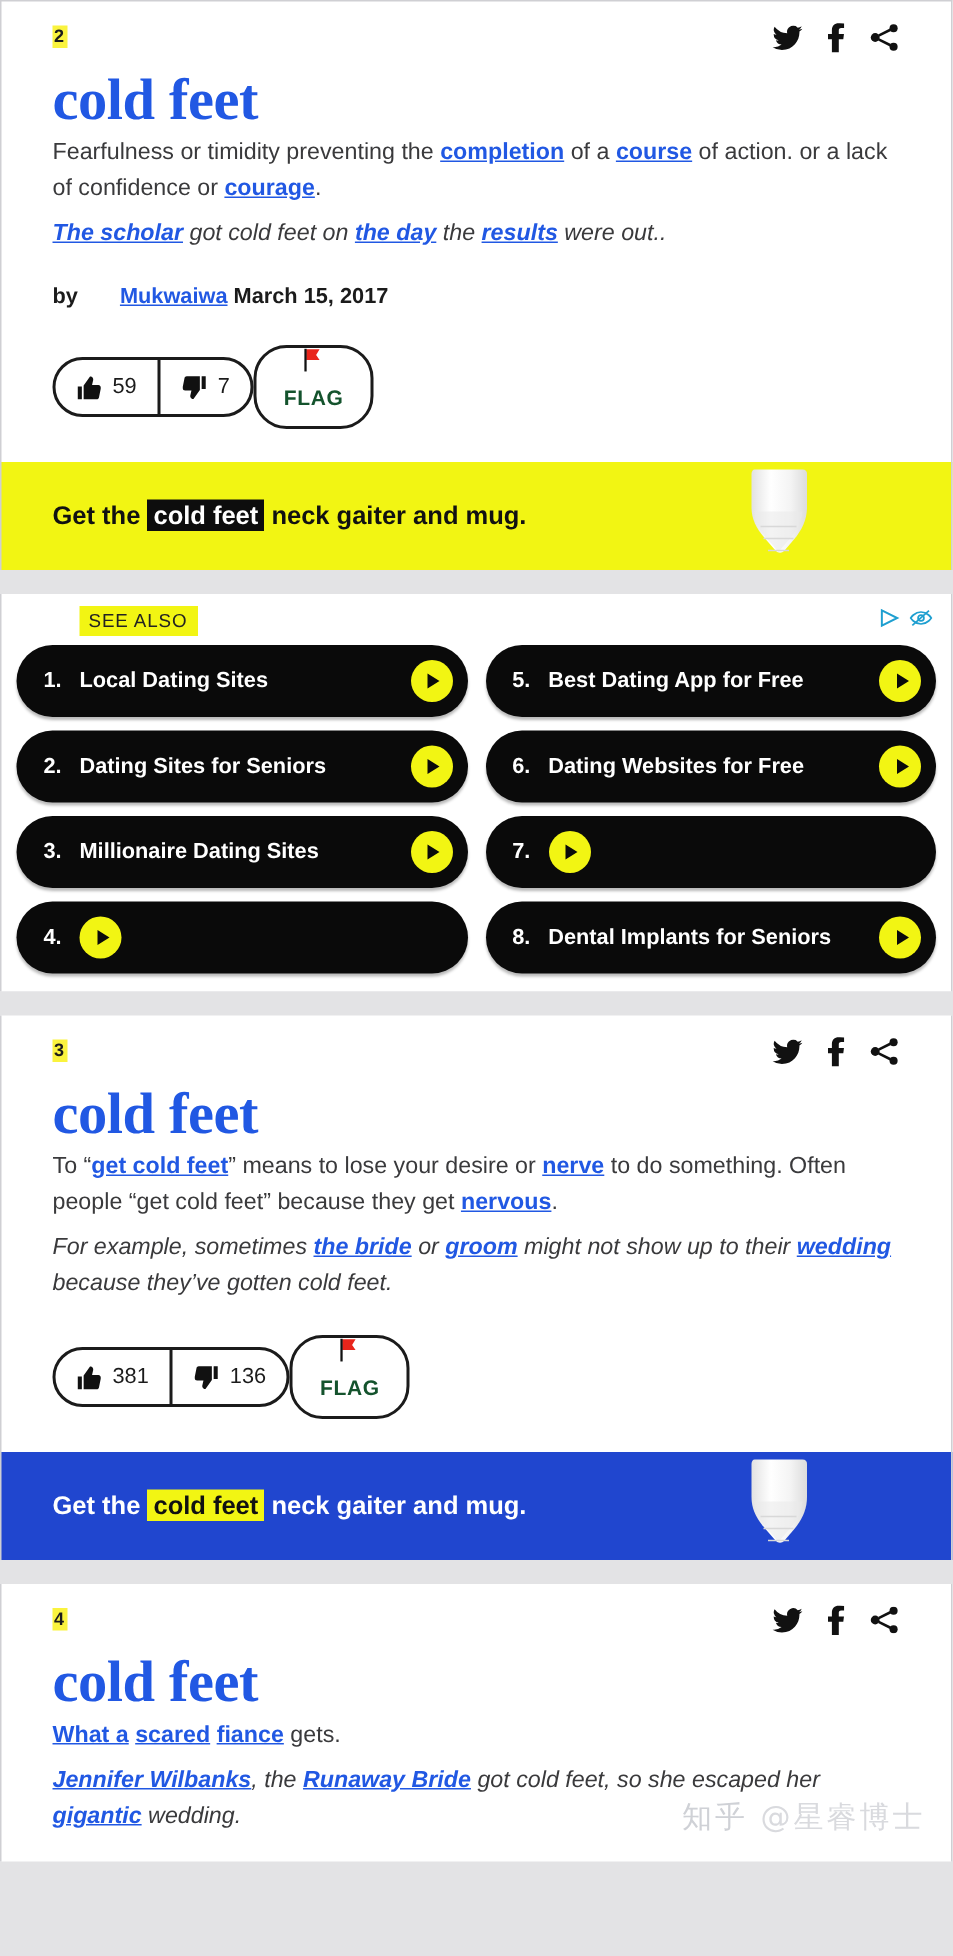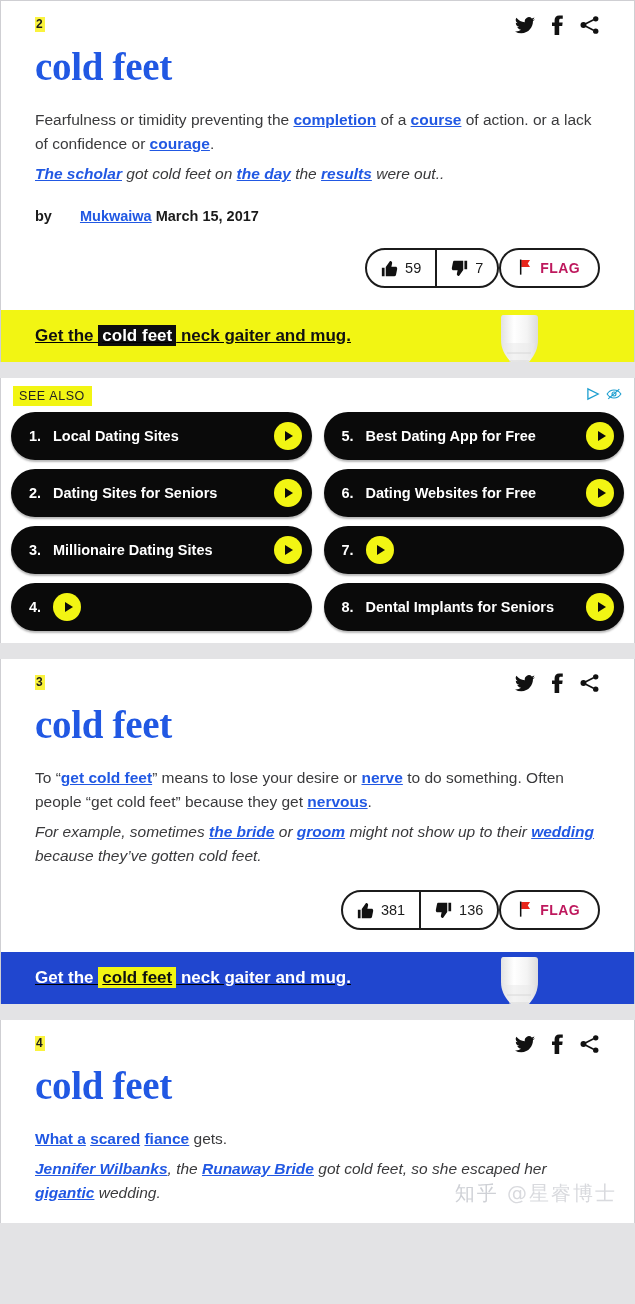--- a/index.html
+++ b/index.html
@@ -54,21 +54,20 @@
     color: #2158e3;
     font-weight: 700;
     margin-top: 5px;
     letter-spacing: -0.3px;
   }
 
   .meaning {
     font-size: 15.5px;
     line-height: 24px;
     color: #3a3a3c;
-    margin-top: 18px;
   }
   .example {
     font-size: 15.5px;
     line-height: 24px;
     color: #3a3a3c;
     font-style: italic;
     margin-top: 6px;
   }
   .byline {
     font-size: 14.5px;
@@ -83,21 +82,21 @@
     color: #2158e3;
     font-weight: 700;
     text-decoration: underline;
   }
   .meaning a.dlink, .example a.dlink { text-decoration: underline; }
 
   
   .vote-row {
     display: flex;
     align-items: center;
-    justify-content: flex-end;
+    justify-content: flex-start;
     margin-top: 22px;
     padding-bottom: 22px;
   }
   .vote-pill {
     display: inline-flex;
     align-items: stretch;
     border: 2px solid #1b1b1b;
     border-radius: 22px;
     height: 40px;
     overflow: hidden;
@@ -118,42 +117,42 @@
   }
   .vote-btn.down { border-left: 2px solid #1b1b1b; }
   .vote-btn svg { display: block; }
 
   .flag-btn {
     display: inline-flex;
     align-items: center;
     gap: 6px;
     border: 2px solid #1b1b1b;
     border-radius: 22px;
-    height: 40px;
+    height: 56px;
     padding: 0 18px;
     background: #fff;
     font-size: 14px;
     font-weight: 700;
-    color: #be185d;
+    color: #14532d;
     letter-spacing: 0.4px;
     cursor: pointer;
     font-family: "Liberation Sans", sans-serif;
+    flex-direction: column;
   }
 
   
   .merch {
-    height: 52px;
+    height: 72px;
     position: relative;
     display: flex;
     align-items: center;
     padding-left: 34px;
     border-left: 1px solid #cfcfd3;
     border-right: 1px solid #cfcfd3;
     overflow: hidden;
-    text-decoration: underline;
   }
   .merch.yellow { background: #f2f513; }
   .merch.blue { background: #2046cf; }
   .merch-text {
     font-size: 17px;
     font-weight: 700;
     line-height: 22px;
     z-index: 2;
   }
   .merch.yellow .merch-text { color: #111; }
@@ -180,20 +179,21 @@
     background: #ffffff;
     border-left: 1px solid #cfcfd3;
     border-right: 1px solid #cfcfd3;
     padding: 8px 10px 12px 10px;
   }
   .ad-head {
     display: flex;
     align-items: center;
     justify-content: space-between;
     padding: 0 2px 6px 2px;
+    margin-left: 40px;
   }
   .see-also {
     background: #f2f513;
     color: #222;
     font-size: 12.5px;
     letter-spacing: 0.6px;
     padding: 3px 7px 3px 6px;
     font-weight: 400;
   }
   .adchoices { display: flex; align-items: center; gap: 5px; }

